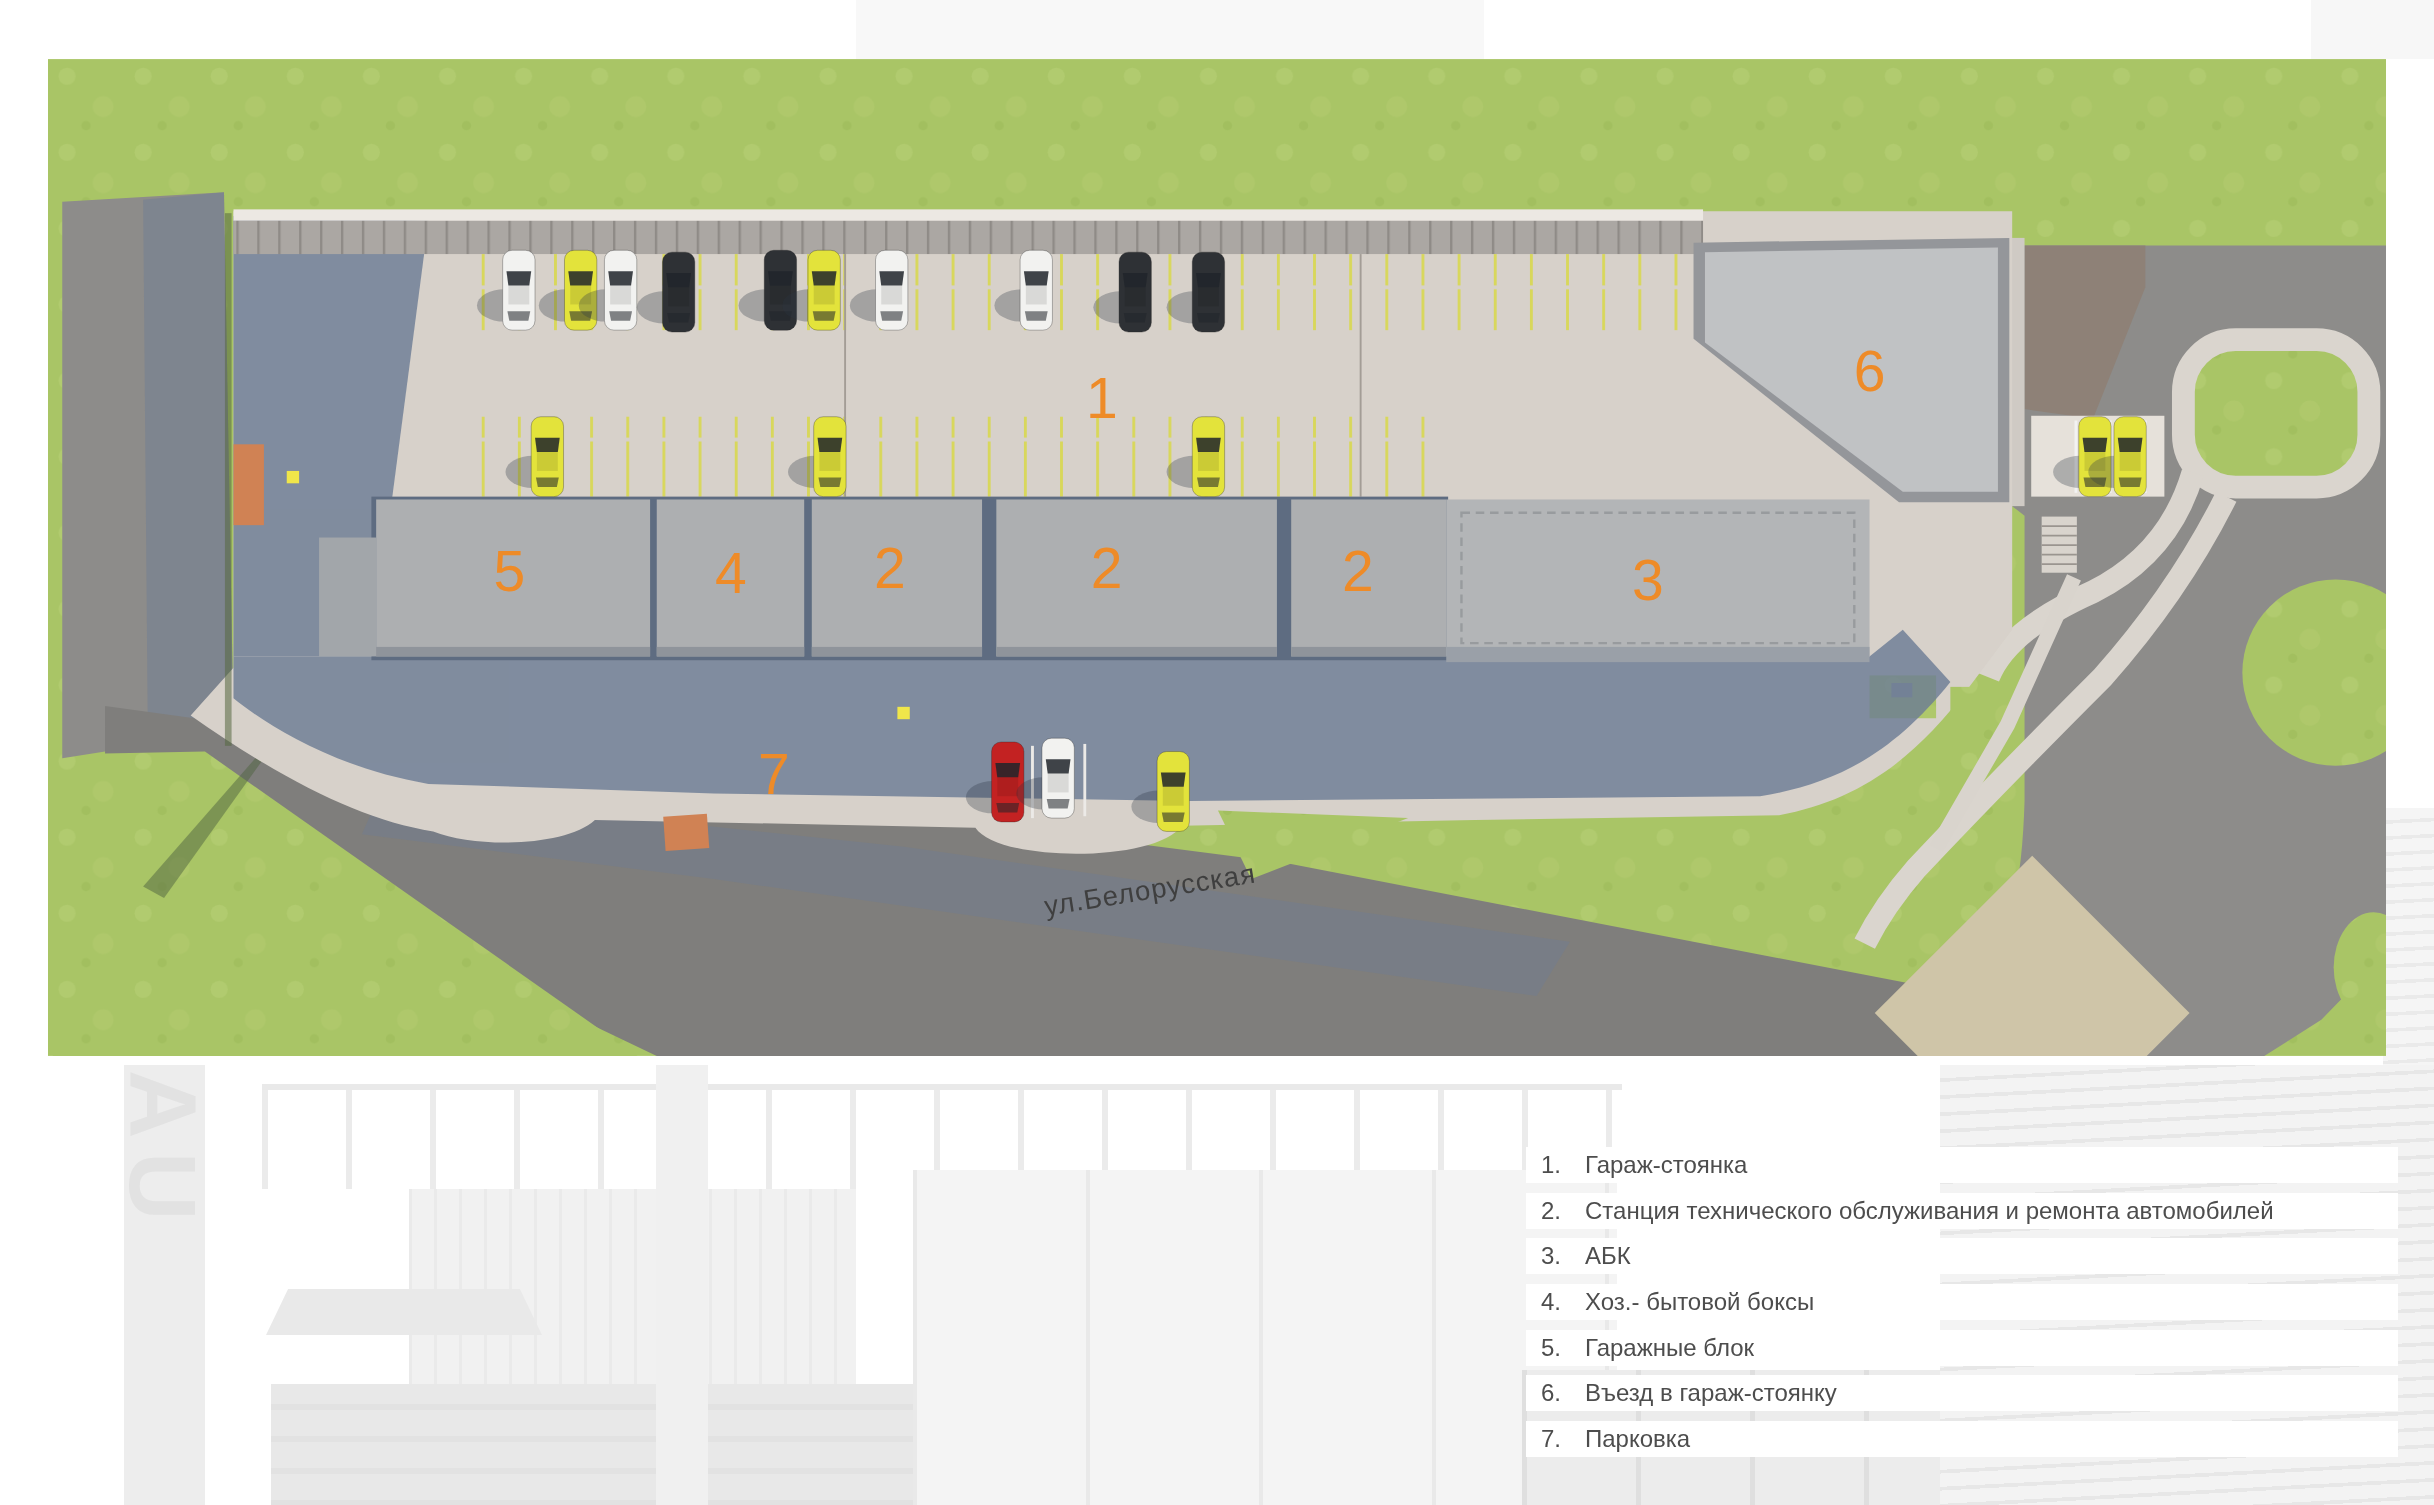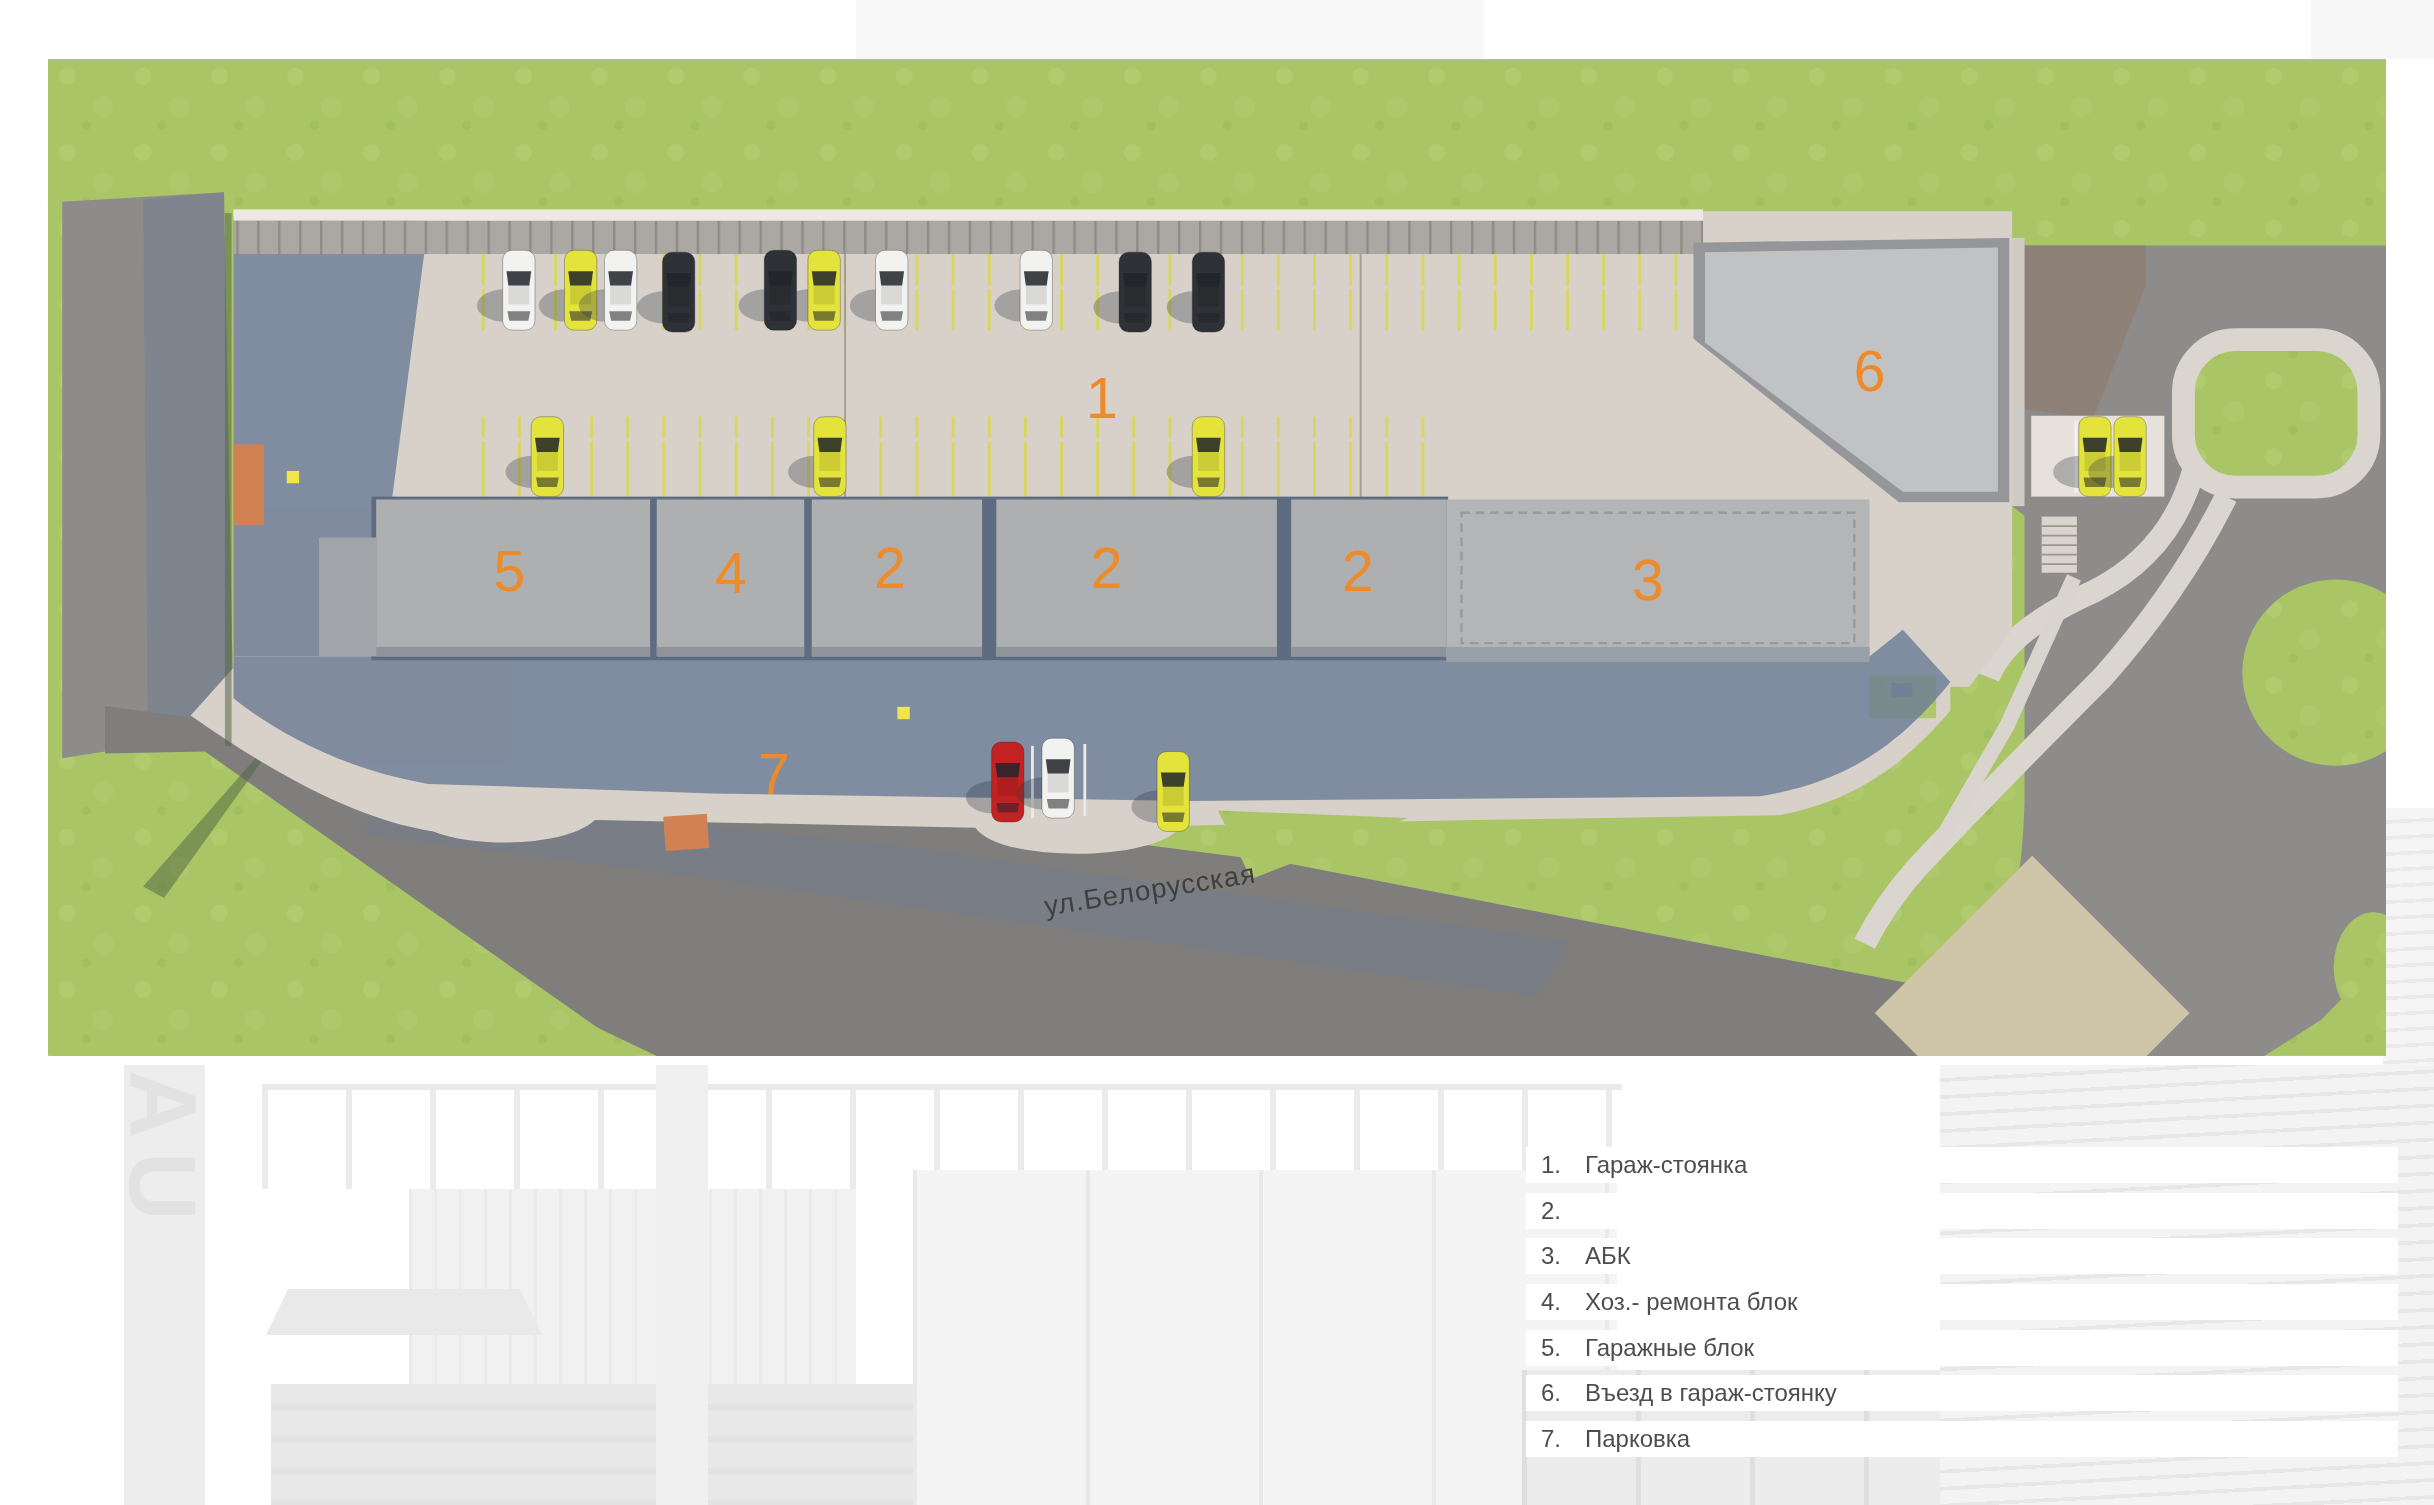--- a/index.html
+++ b/index.html
@@ -231,28 +231,29 @@
     </svg>
   </div>
 
   <div class="legend">
     <div class="lrow" style="top:0px">
       <span class="lnum">1.</span>
       <span>Гараж-стоянка</span>
     </div>
     <div class="lrow" style="top:46px">
       <span class="lnum">2.</span>
+      <span>Станция технического обслуживания и ремонта автомобилей</span>
     </div>
     <div class="lrow" style="top:91px">
       <span class="lnum">3.</span>
       <span>АБК</span>
     </div>
     <div class="lrow" style="top:137px">
       <span class="lnum">4.</span>
-      <span>Хоз.- ремонта блок</span>
+      <span>Хоз.- бытовой боксы</span>
     </div>
     <div class="lrow" style="top:183px">
       <span class="lnum">5.</span>
       <span>Гаражные блок</span>
     </div>
     <div class="lrow" style="top:228px">
       <span class="lnum">6.</span>
       <span>Въезд в гараж-стоянку</span>
     </div>
     <div class="lrow" style="top:274px">

